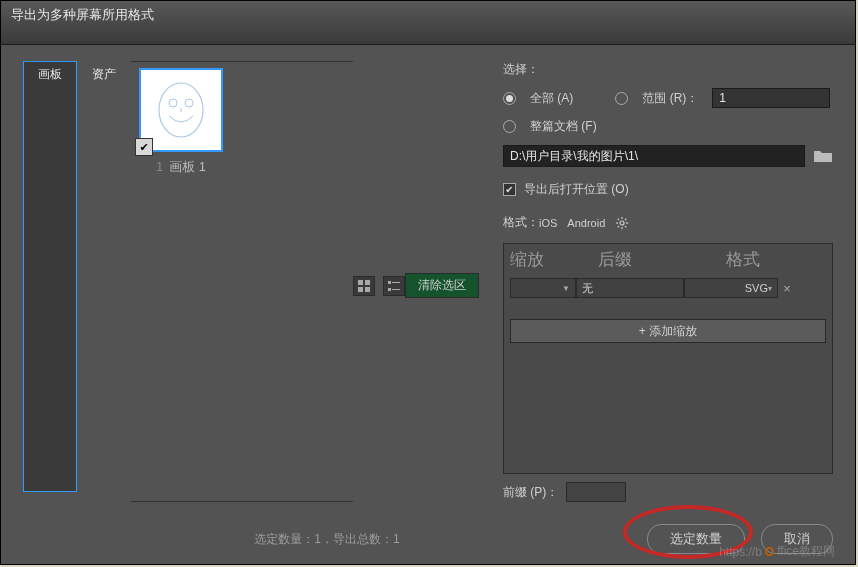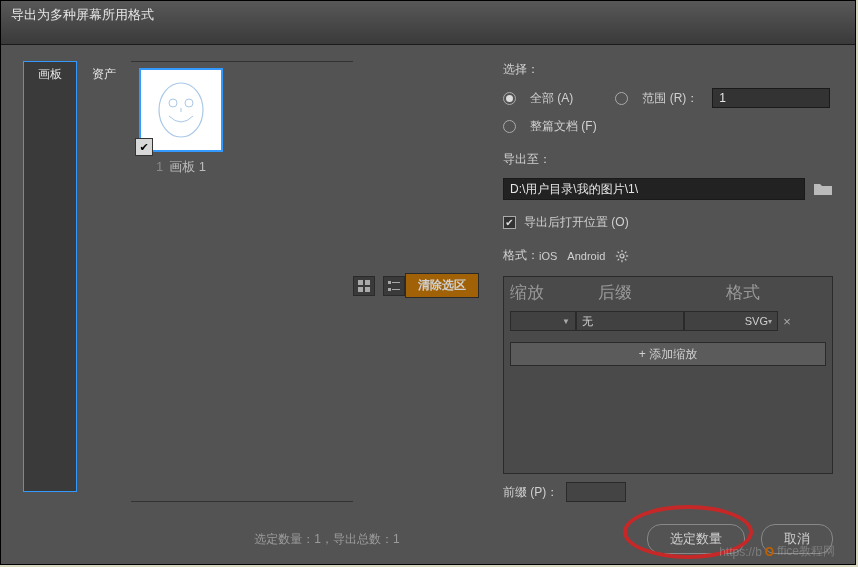--- a/index.html
+++ b/index.html
@@ -121,25 +121,24 @@
       background: #3a3a3a;
       display: flex;
       align-items: center;
       justify-content: center;
       cursor: pointer;
     }
     .view-btn svg { width: 14px; height: 14px; }
     .clear-sel-btn {
       padding: 3px 12px;
       border: 1px solid #2a2a2a;
-      background: #a16207;
+      background: #14532d;
       color: #d0d0d0;
       cursor: pointer;
       font-size: 12px;
-      font-weight: bold;
     }
     .right-panel {
       flex: 1;
       color: #d0d0d0;
       display: flex;
       flex-direction: column;
     }
     .field-row {
       margin-bottom: 10px;
       display: flex;
@@ -263,21 +262,21 @@
       font-size: 13px;
     }
     .add-scale-btn {
       height: 24px;
       background: #5b5b5b;
       border: 1px solid #2a2a2a;
       color: #d0d0d0;
       text-align: center;
       line-height: 22px;
       cursor: pointer;
-      margin: 8px 6px 4px;
+      margin: 18px 6px 4px;
     }
     .format-rest { flex: 1; }
     .prefix-row {
       display: flex;
       align-items: center;
       gap: 8px;
       margin-top: 8px;
     }
     .prefix-input {
       width: 60px;
@@ -392,23 +391,20 @@
           <span style="width:14px"></span>
           <span class="radio"></span>
           <span>范围 (R)：</span>
           <input class="range-input" value="1" style="">
         </div>
         <div class="radio-row">
           <span class="radio"></span>
           <span>整篇文档 (F)</span>
         </div>
 
-        <div class="field-row" style="margin-top:6px">
-          <span class="label">导出至：</span>
-        </div>
         <div class="field-row">
           <input class="path-input" value="D:\用户目录\我的图片\1\" style="">
           <svg class="folder-icon" viewBox="0 0 20 16">
             <path d="M1 3 L1 14 L19 14 L19 5 L9 5 L7 3 Z" fill="#bbb"></path>
           </svg>
         </div>
 
         <div class="field-row" style="margin-top:4px">
           <span class="checkbox">✔</span>
           <span>导出后打开位置 (O)</span>

